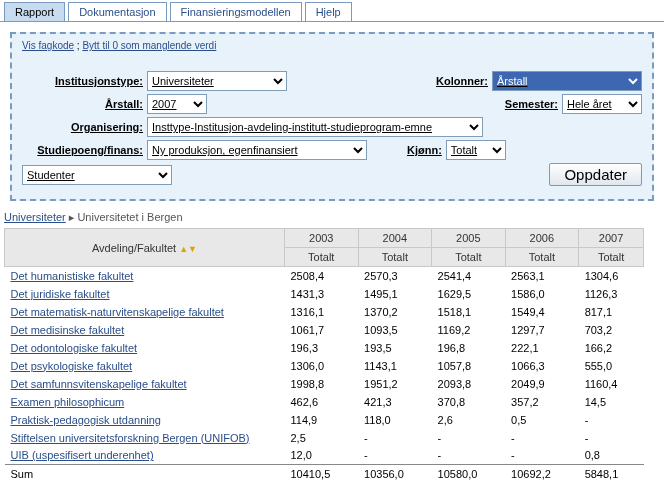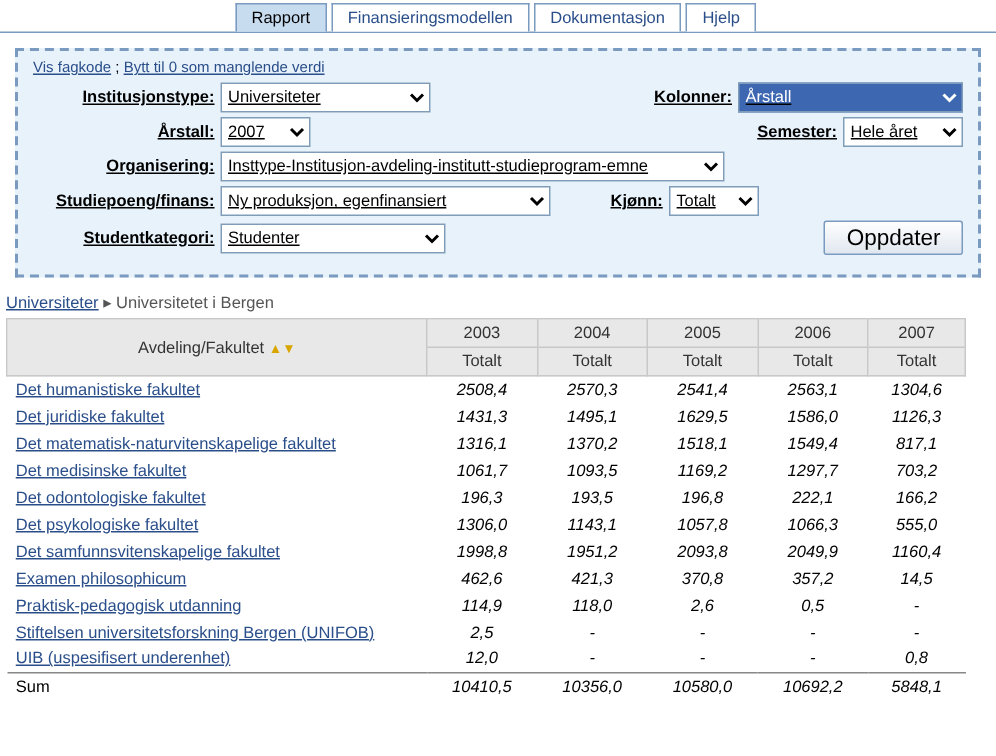--- a/index.html
+++ b/index.html
@@ -1,48 +1,48 @@
 <!DOCTYPE html>
 <html><head>
 <meta charset="utf-8">
 <style>
 * { box-sizing: border-box; margin: 0; padding: 0; }
 body { font-family: Verdana, Arial, sans-serif; font-size: 11px; background: #fff; color: #000; width: 664px; }
-.tabs { display: flex; border-bottom: 1px solid #7a9ac0; padding: 2px 4px 0; justify-content: center; }
+.tabs { display: flex; border-bottom: 1px solid #7a9ac0; padding: 2px 4px 0; }
 .tab { padding: 3px 10px; border: 1px solid #7a9ac0; border-bottom: none; margin-right: 3px; background: #fff; color: #2a4e8a; cursor: pointer; font-size: 11px; }
 .tab.active { background: #c8dcf0; color: #000; font-weight: normal; }
 .filter-box { margin: 10px; border: 2px dashed #7a9ac0; background: #e8f2fb; padding: 6px 10px 10px; position: relative; }
-.links { font-size: 10px; margin-bottom: 4px; }
+.links { font-size: 10px; margin-bottom: 20px; }
 .links a { color: #2a4e8a; text-decoration: underline; cursor: pointer; }
 .form-row { display: flex; align-items: center; margin: 3px 0; text-decoration: underline; }
 .form-row label { text-align: right; font-weight: bold; font-size: 11px; padding-right: 4px; }
 .col-left-label { width: 125px; }
 .col-right-label { margin-left: auto; padding-left: 20px; }
 select { font-size: 11px; font-family: Verdana, Arial, sans-serif; border: 1px solid #7f9db9; background: #fff; height: 20px; }
 select.highlight { background: #3d67b1; color: #fff; }
 .btn { background: linear-gradient(#fefefe,#e1e7ef); border: 1px solid #7a9ac0; padding: 2px 14px; font-size: 15px; cursor: pointer; border-radius: 2px; }
 .breadcrumb { margin: 8px 4px 4px; font-size: 11px; color: #555; }
 .breadcrumb a { color: #2a4e8a; text-decoration: underline; }
 .tbl { width: 640px; border-collapse: collapse; font-size: 11px; margin: 0 4px; }
 .tbl th { background: #e8e8e8; border: 1px solid #c8c8c8; padding: 3px 6px; text-align: center; font-weight: normal; color: #333; }
 .tbl th.rowhead { text-align: center; vertical-align: middle; }
 .tbl td { padding: 2px 6px; border-bottom: 0; }
 .tbl td.name a { color: #2a4e8a; text-decoration: underline; cursor: pointer; }
-.tbl td.num { text-align: center; font-style: italic; }
+.tbl td.num { text-align: left; }
 .tbl tbody tr { height: 18px; }
 .sumrow td { border-top: 1px solid #888; }
 .sort-icons { font-size: 9px; color: #d9a500; }
 </style>
 </head>
 <body>
 
 <div class="tabs">
   <div class="tab active">Rapport</div>
+  <div class="tab">Dokumentasjon</div>
   <div class="tab">Finansieringsmodellen</div>
-  <div class="tab">Dokumentasjon</div>
   <div class="tab">Hjelp</div>
 </div>
 
 <div class="filter-box">
   <div class="links">
     <a>Vis fagkode</a> ;
     <a>Bytt til 0 som manglende verdi</a>
   </div>
 
   <div class="form-row">
@@ -65,21 +65,20 @@
   </div>
 
   <div class="form-row">
     <label class="col-left-label">Studiepoeng/finans:</label>
     <select style="width:220px"><option>Ny produksjon, egenfinansiert</option></select>
     <label class="col-right-label" style="margin-left:20px">Kjønn:</label>
     <select style="width:60px"><option>Totalt</option></select>
   </div>
 
   <div class="form-row">
-    <label class="col-left-label">Studentkategori:</label>
     <select style="width:150px"><option>Studenter</option></select>
     <div style="margin-left:auto"><button class="btn">Oppdater</button></div>
   </div>
 
 </div>
 
 <div class="breadcrumb">
   <a>Universiteter</a> ▸
   <span>Universitetet i Bergen</span>
 </div>

